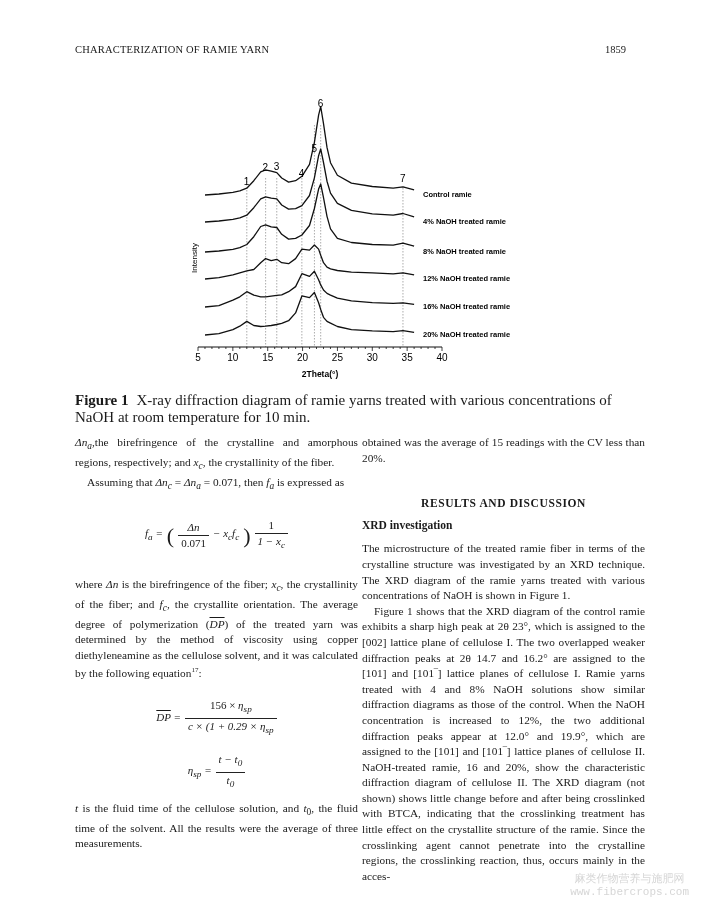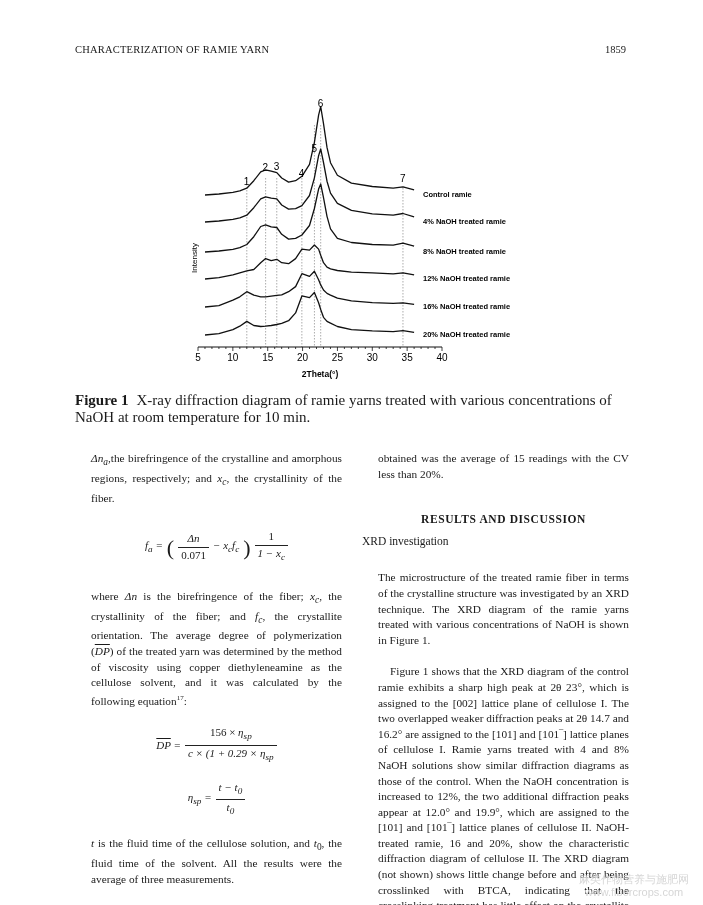--- a/index.html
+++ b/index.html
@@ -8,31 +8,31 @@
   .running-head { position:absolute; left:75px; top:44px; font-size:10.5px; letter-spacing:0.2px; }
   .page-num { position:absolute; right:77px; top:44px; font-size:10.5px; }
   .chart { position:absolute; left:0; top:0; width:703px; height:385px; }
   .chart svg { position:absolute; left:0; top:0; }
   .axis-txt { font-family:"Liberation Sans","DejaVu Sans",sans-serif; }
   .caption { position:absolute; left:75px; top:392px; width:560px; font-size:15px; }
   .caption b { font-weight:bold; margin-right:8px; }
   .col { position:absolute; top:435px; width:283px; font-size:11.3px; line-height:15.6px; text-align:justify; }
   .col.left { left:75px; }
   .col.right { left:362px; }
-  .col p { margin:16px; }
+  .col p { margin:0; }
   .indent { text-indent:12px; }
   .eq { text-align:center; margin:23px 0; font-style:italic; }
   .eq table { margin:0 auto; border-collapse:collapse; }
   .eq td { padding:0 2px; vertical-align:middle; font-size:11px; }
   .frac { display:inline-block; text-align:center; vertical-align:middle; }
   .frac .num { display:block; border-bottom:1px solid #222; padding:0 3px; }
   .frac .den { display:block; padding:0 3px; }
   .sec-head { text-align:center; font-weight:bold; font-size:11.5px; letter-spacing:0.6px; margin:30px 0 6px 0; }
-  .sub-head { font-weight:normal; font-size:11.5px; margin:0 0 21px 0; }
-  .watermark { position:absolute; right:14px; bottom:6px; color:#d6d6d6; font-family:Liberation Sans, sans-serif; font-size:11px; text-align:center; line-height:13px; }
+  .sub-head { font-weight:bold; font-size:11.5px; margin:0 0 8px 0; }
+  .watermark { position:absolute; right:14px; bottom:6px; color:#d6d6d6; font-family:Liberation Mono, monospace; font-size:11px; text-align:center; line-height:13px; }
 </style>
 </head>
 <body>
 
 <div class="running-head">CHARACTERIZATION OF RAMIE YARN</div>
 <div class="page-num">1859</div>
 
 <div class="chart">
   <svg id="chart-svg" width="703" height="385" viewBox="0 0 703 385">
       <line x1="246.8" x2="246.8" y1="178" y2="347" stroke="#888" stroke-width="0.7" stroke-dasharray="1.5,1.5"></line>
@@ -110,20 +110,21 @@
       <text x="197" y="258" font-size="8" text-anchor="middle" transform="rotate(-90 197 258)" class="axis-txt">Intensity</text>
     </svg>
 </div>
 
 <div class="caption">
   <b>Figure 1</b><span>X-ray diffraction diagram of ramie yarns treated with various concentrations of NaOH at room temperature for 10 min.</span>
 </div>
 
 <div class="col left">
   <p><i>Δn<sub>a</sub></i><span>,the birefringence of the crystalline and amorphous regions, respectively; and </span><i>x<sub>c</sub></i><span>, the crystallinity of the fiber.</span></p>
+  <p class="indent"><span>Assuming that </span><i>Δn<sub>c</sub></i> = <i>Δn<sub>a</sub></i><span> = 0.071, then </span><i>f<sub>a</sub></i><span> is expressed as</span></p>
   <div class="eq">
     <table>
         <tbody>
           <tr>
       <td><i>f<sub>a</sub></i> =</td>
       <td style="font-size:22px;font-style:normal">(</td>
       <td><span class="frac"><span class="num">Δ<i>n</i></span><span class="den" style="font-style:normal">0.071</span></span></td>
       <td>− <i>x<sub>c</sub>f<sub>c</sub></i></td>
       <td style="font-size:22px;font-style:normal">)</td>
       <td><span class="frac"><span class="num" style="font-style:normal">1</span><span class="den">1 − <i>x<sub>c</sub></i></span></span></td>

